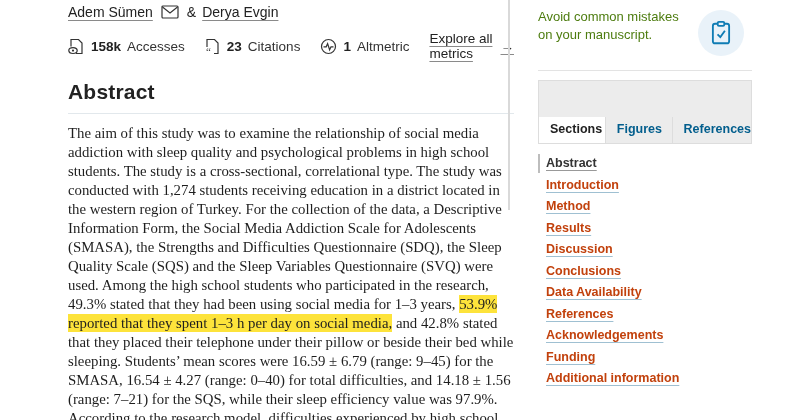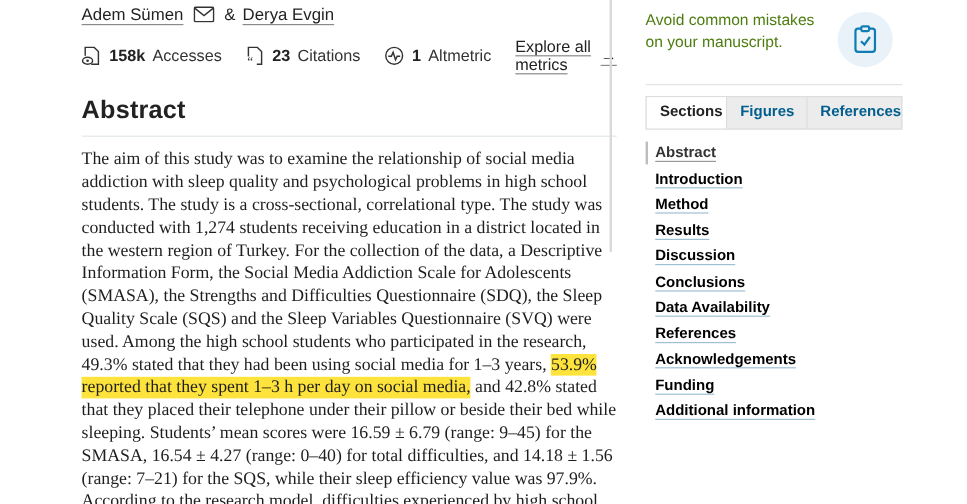--- a/index.html
+++ b/index.html
@@ -43,27 +43,27 @@
                  text-underline-offset:3px; cursor:pointer; display:inline-flex; gap:5px; align-items:center; }
   .banner-link .arr { text-decoration:none; }
   .banner-text { margin-top:4px; font-size:13px; line-height:1.35; color:#4d7c0f; }
   .banner-badge { position:absolute; right:8px; top:2px; width:46px; height:46px; border-radius:50%;
                   background:#e9f2f9; display:flex; align-items:center; justify-content:center; }
 
   .sb-divider { margin-top:12px; border-bottom:1px solid #e3e3e3; }
 
   .tabs { margin-top:9px; display:flex; border:1px solid #ddd; background:#ececec; }
   .tab { flex:1; height:26px; line-height:25px; padding-left:11px; font-size:12.5px;
-         font-weight:700; color:#025e8d; border-right:1px solid #ddd; cursor:pointer; }
+         font-weight:700; color:#025e8d; border-right:1px solid #ddd; cursor:pointer;margin-top:36px; }
   .tab:last-child { border-right:none; }
   .tab.active { background:#fff; color:#222; }
 
   .nav { margin-top:13px; padding-left:8px; }
   .nav-item { position:relative; display:block; width:fit-content; margin-bottom:9px;
-              font-size:12.5px; line-height:12.5px; font-weight:600; color:#000000;
+              font-size:12.5px; line-height:12.5px; font-weight:600; color:#c2410c;
               text-decoration:underline; text-decoration-color:#9fc0d2; text-underline-offset:3px;
               cursor:pointer; }
   .nav-item.active { color:#333; text-decoration-color:#999; }
   .nav-item.active .bar { position:absolute; left:-8px; top:-3px; width:2px; height:19px; background:#bdbdbd; }
 
   svg { display:block; }
 </style>
 </head>
 <body>
 

